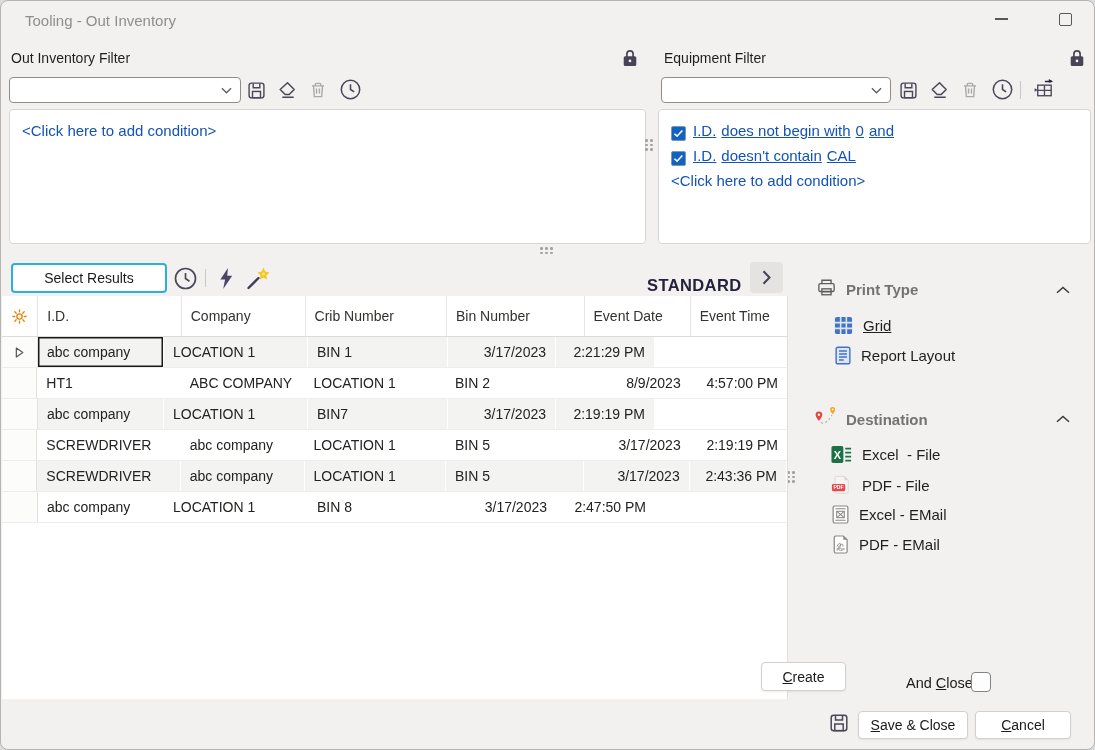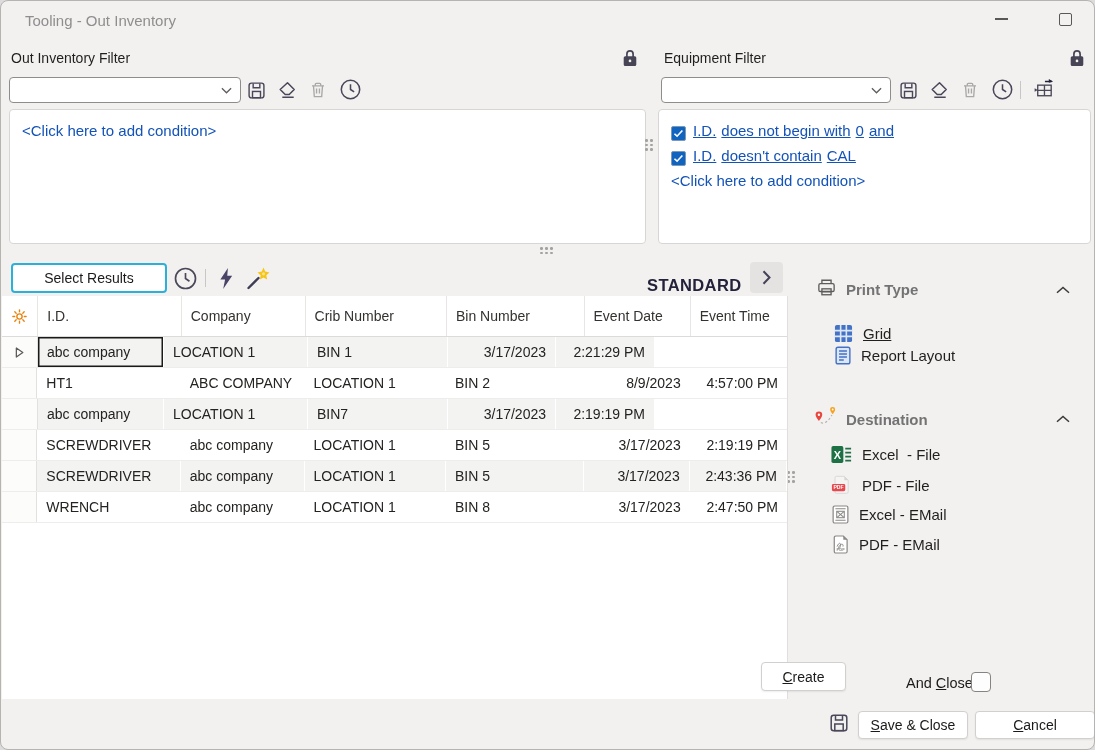--- a/index.html
+++ b/index.html
@@ -356,21 +356,20 @@
           <div class="gcell ind"></div>
           <div class="gcell c0">SCREWDRIVER</div>
           <div class="gcell c1">abc company</div>
           <div class="gcell c2">LOCATION 1</div>
           <div class="gcell c3">BIN 5</div>
           <div class="gcell c4 num">3/17/2023</div>
           <div class="gcell c5 num">2:43:36 PM</div>
         </div>
         <div class="grow">
           <div class="gcell ind"></div>
-          <div class="gcell c0">WRENCH</div>
           <div class="gcell c1">abc company</div>
           <div class="gcell c2">LOCATION 1</div>
           <div class="gcell c3">BIN 8</div>
           <div class="gcell c4 num">3/17/2023</div>
           <div class="gcell c5 num">2:47:50 PM</div>
         </div>
       </div>
   </div>
 
   <div class="sec-head" style="left:815px;top:276px">
@@ -383,21 +382,21 @@
         </g>
       </svg>
     <span>Print Type</span>
   </div>
   <button class="sec-collapse" style="left:1050px;top:278px">
     <svg width="14" height="8" viewBox="0 0 14 8">
         <path d="M1 6.8 7 1.4l6 5.4" fill="none" stroke="#3b3a39" stroke-width="1.5"></path>
       </svg>
   </button>
 
-  <div class="opt" style="left:833px;top:323px">
+  <div class="opt" style="left:833px;top:315px">
     <svg width="19" height="19" viewBox="0 0 20 20">
         <rect x="1" y="1" width="18" height="18" rx="2" fill="#4472c4"></rect>
         <g stroke="#dbe6f8" stroke-width="1.7">
           <path d="M1 7h18M1 13h18M7 1v18M13 1v18"></path>
         </g>
       </svg>
     <span class="u">Grid</span>
   </div>
   <div class="opt" style="left:834px;top:345px">
     <svg width="16" height="19" viewBox="0 0 17 20">
@@ -476,17 +475,17 @@
         <g fill="none" stroke="#4a4758" stroke-width="1.5">
           <rect x="2.2" y="2.2" width="15.6" height="15.6" rx="2.5"></rect>
           <path d="M6.5 2.5v4.6h7V2.5"></path>
           <rect x="5.8" y="11" width="8.4" height="6.6"></rect>
         </g>
       </svg>
   </span>
   <button class="btn" style="left:857px;top:710px;width:110px;height:28px">
     <span class="accel">S</span><span>ave &amp; Close</span>
   </button>
-  <button class="btn" style="left:974px;top:710px;width:120px;height:28px">
+  <button class="btn" style="left:974px;top:710px;width:96px;height:28px">
     <span class="accel">C</span><span>ancel</span>
   </button>
 
 </div>
 
 </body></html>

